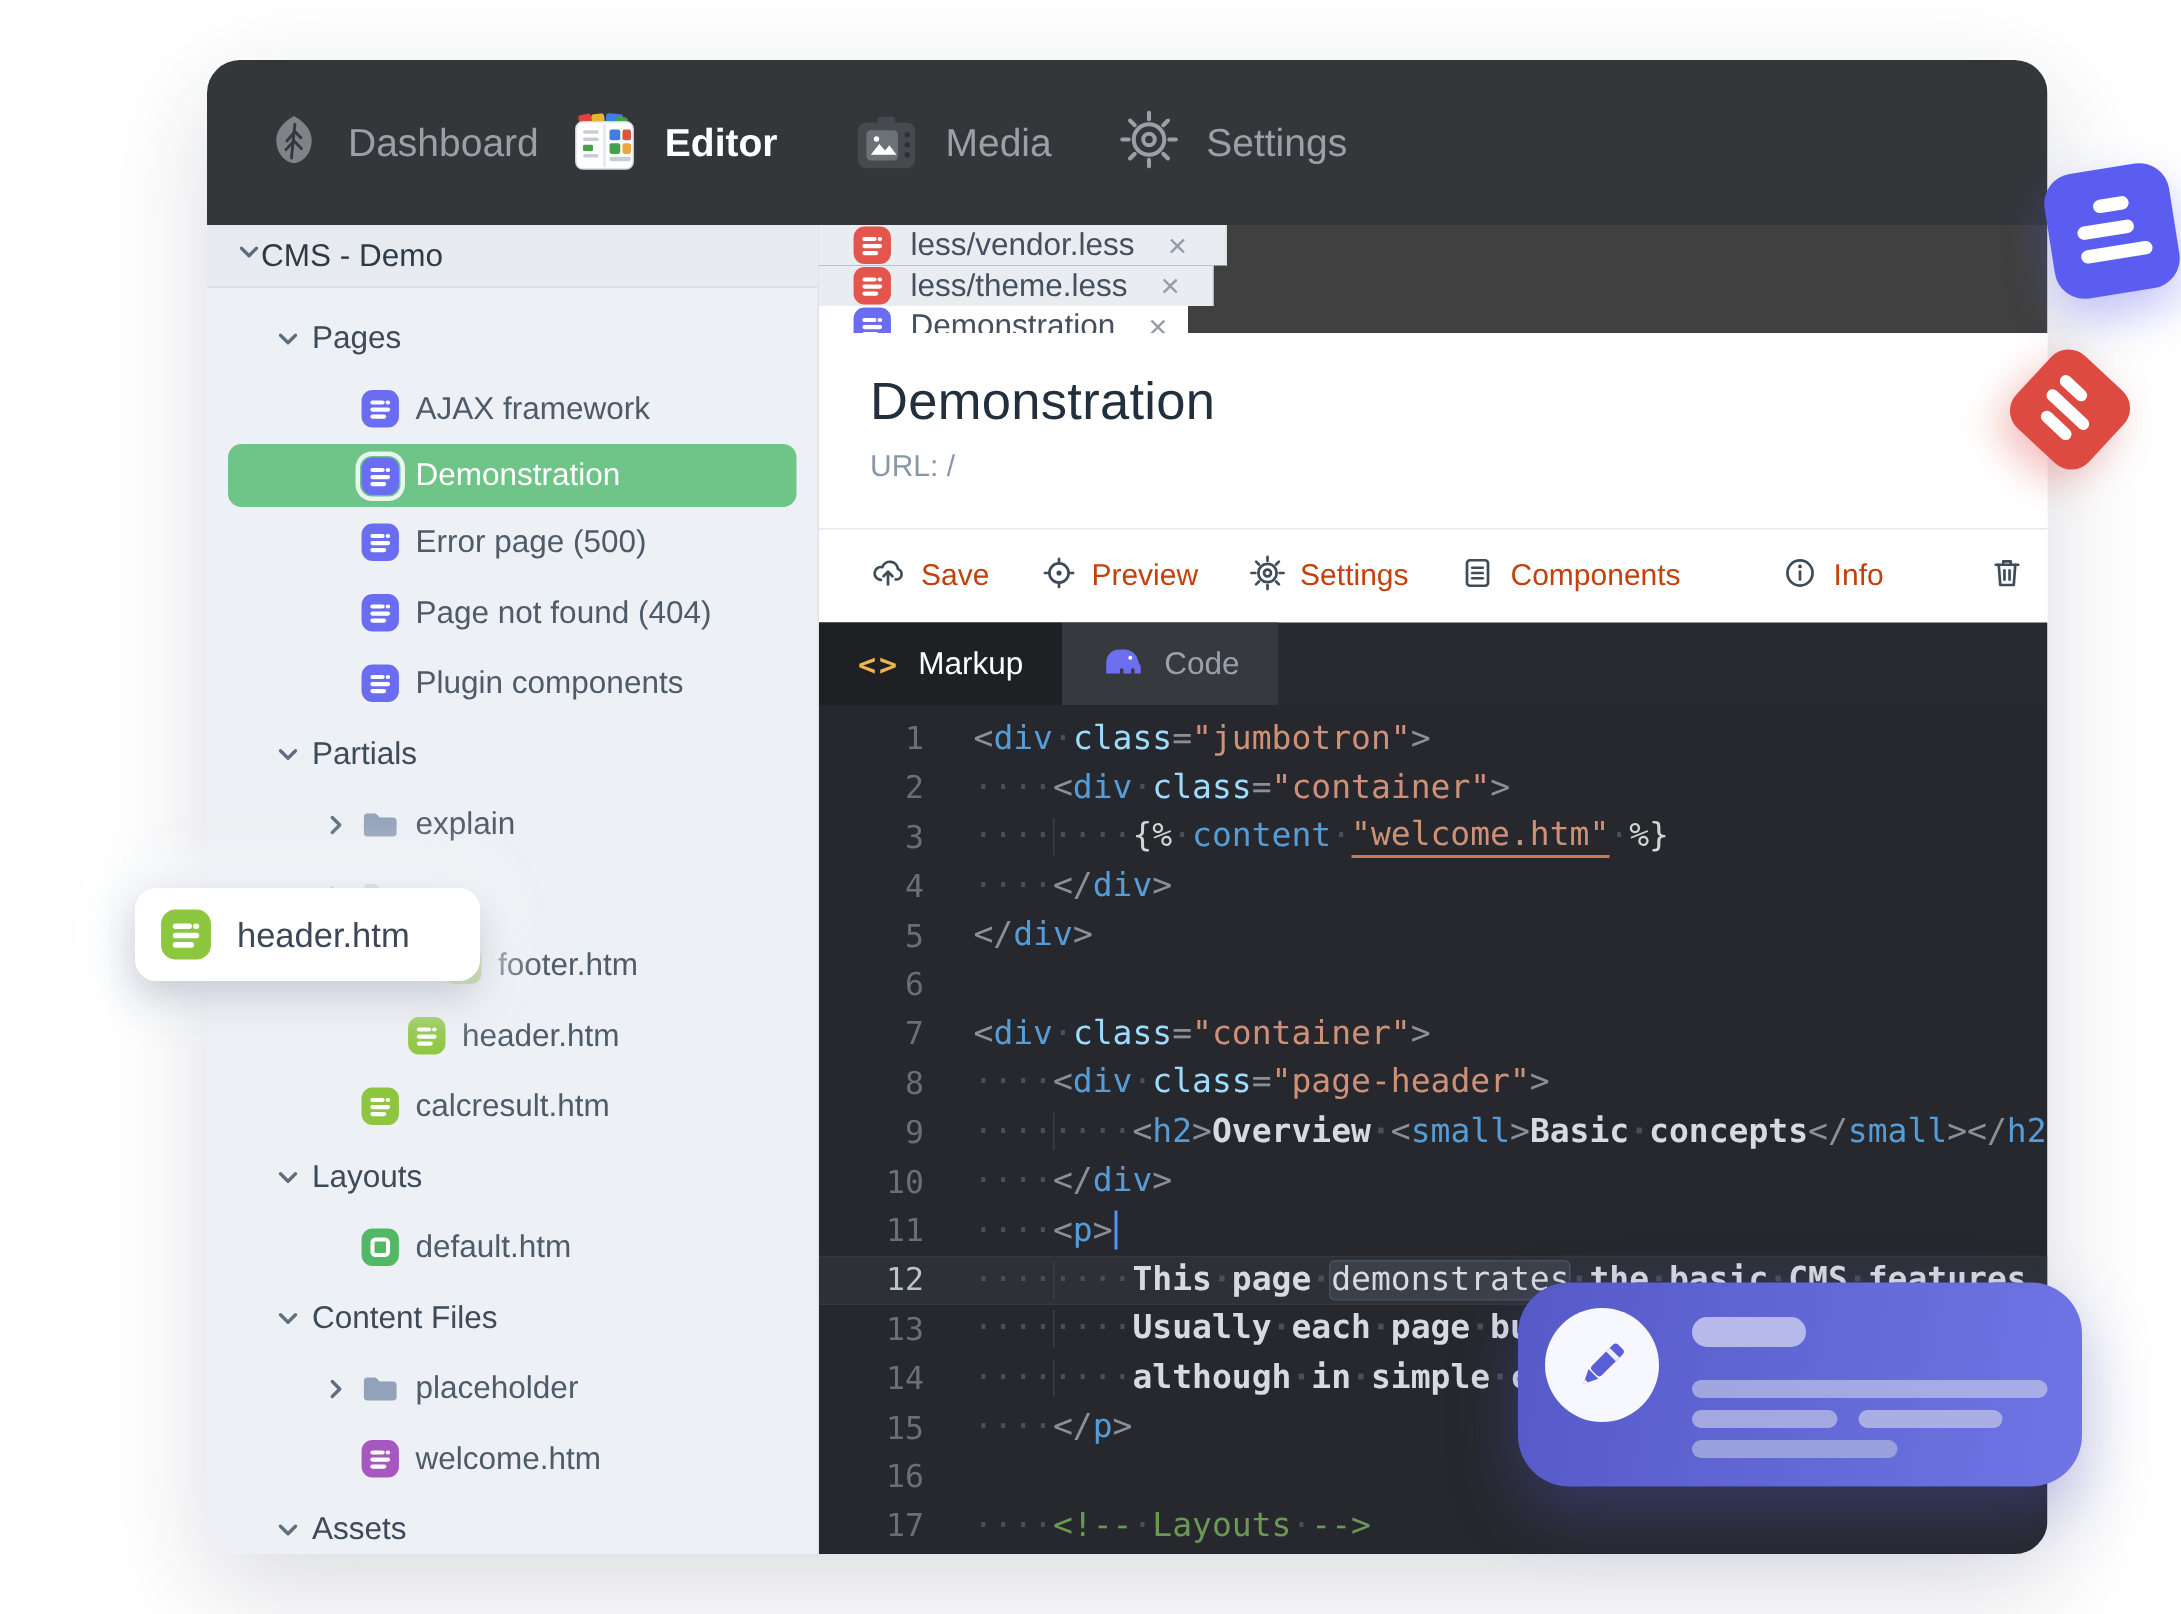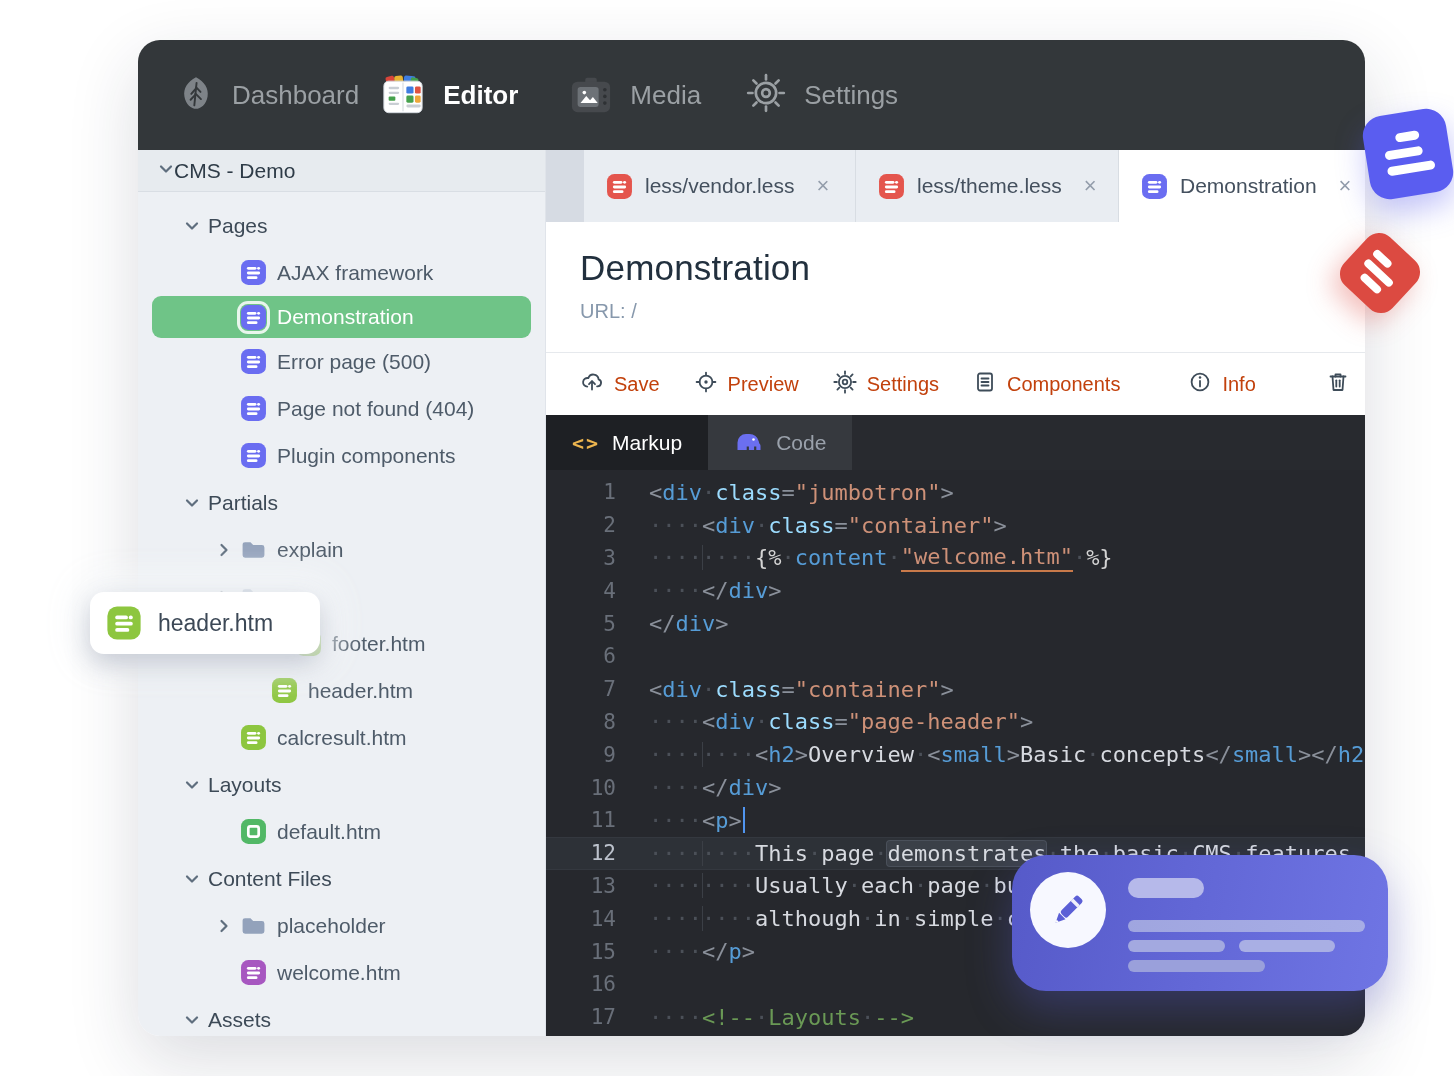--- a/index.html
+++ b/index.html
@@ -32,21 +32,21 @@
   .trow .fic { width:27px; height:27px; flex:none; margin-right:10px; }
   .trow .lbl { font-size:21px; color:#4e5b69; white-space:nowrap; }
   .trow.section .lbl { color:#3b4底a; }
   .trow.selected { background:#6fc487; border-radius:9px; margin:0 14px; height:42px; }
   .trow.selected .lbl { color:#ffffff; }
   .trow.selected .fic { box-shadow:0 0 0 3px rgba(255,255,255,.85); border-radius:8px; }
 
   
   .main { flex:1; display:flex; flex-direction:column; min-width:0; }
 
-  .tabbar { height:72px; background:#a3a3a3; display:flex; }
+  .tabbar { height:72px; background:#404040; display:flex;flex-direction:column; }
   .tabbar .sliver { width:38px; background:#d6dbe3; }
   .tab { display:flex; align-items:center; gap:12px; padding:0 22px;
     background:#e9edf2; border-right:1px solid #d8dde3; cursor:pointer; }
   .tab .fic { width:27px; height:27px; }
   .tab .lbl { font-size:21px; color:#44505e; white-space:nowrap; }
   .tab .x { font-size:22px; color:#939dab; margin-left:10px; }
   .tab.active { background:#ffffff; border-right:none; }
 
   .dochead { height:130px; background:#fff; padding:26px 34px 0 34px; }
   .dochead .title { font-size:35px; color:#22303e; font-weight:500; letter-spacing:.2px; }
@@ -75,21 +75,21 @@
   
   .code { flex:1; background:#26282d; overflow:hidden; position:relative;
     font-family:"DejaVu Sans Mono", monospace; font-size:22px; padding-top:6px; }
   .cline { height:32.8px; display:flex; align-items:center; white-space:pre; position:relative; }
   .cline .num { width:70px; text-align:right; color:#696f79; flex:none;
     font-size:21px; user-select:none; }
   .cline .src { margin-left:33px; display:flex; align-items:center; }
   .cline.active { background:#2d3137; box-shadow:inset 0 1px 0 #34383f, inset 0 -1px 0 #34383f; }
   .cline.active .num { color:#bcc2cc;padding-left:23px; }
   .tok-pun { color:#8a909a; } .tok-tag { color:#569cd6; } .tok-att { color:#9cdcfe; }
-  .tok-str { color:#ce9178; } .tok-txt { color:#d7dae0; } .tok-cmt { color:#6a9955; }
+  .tok-str { color:#ce9178; } .tok-txt { color:#d7dae0;font-weight:bold; } .tok-cmt { color:#6a9955; }
   .tok-del { color:#d4d4d4; } .tok-kw { color:#569cd6; }
   .tok-stru { color:#ce9178; border-bottom:2px solid #c97a4a; padding-bottom:1px; }
   .tok-sel { color:#d7dae0; background:#3b4048; border-radius:3px; box-shadow:0 0 0 1px #4a505a; }
   .dt { color:#4b5058; } 
   .ig { display:inline-block; }
   .ig.g { box-shadow:inset 1px 0 0 #3b3f46; }
   .cursor { display:inline-block; width:2px; height:26px; background:#5095f0; margin-left:1px; }
 
   
   .dragcard { position:absolute; left:90px; top:592px; width:230px; height:62px; z-index:50;

